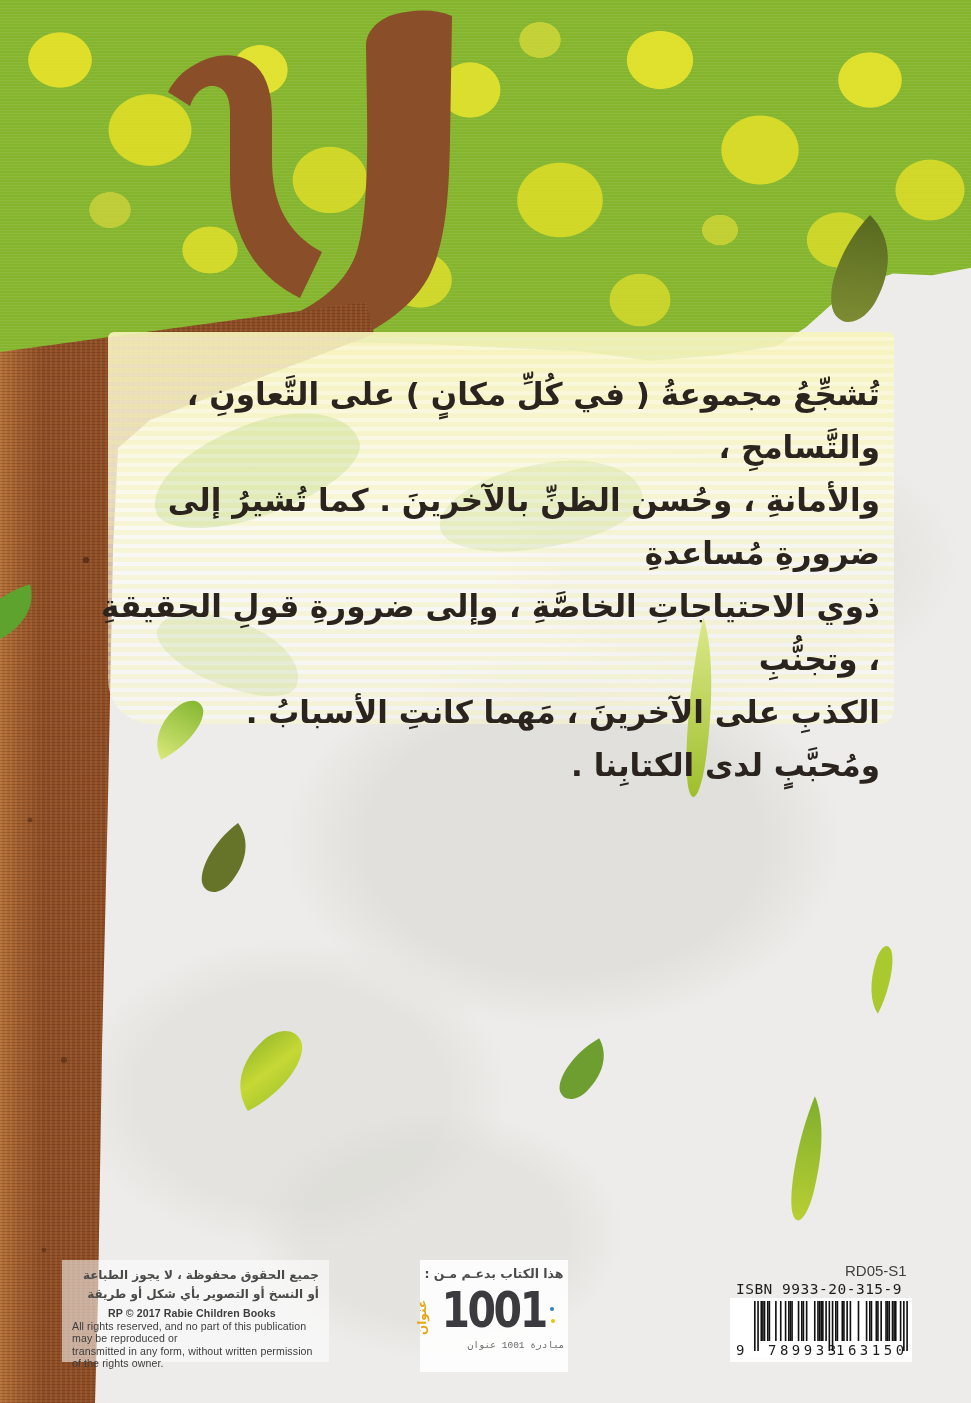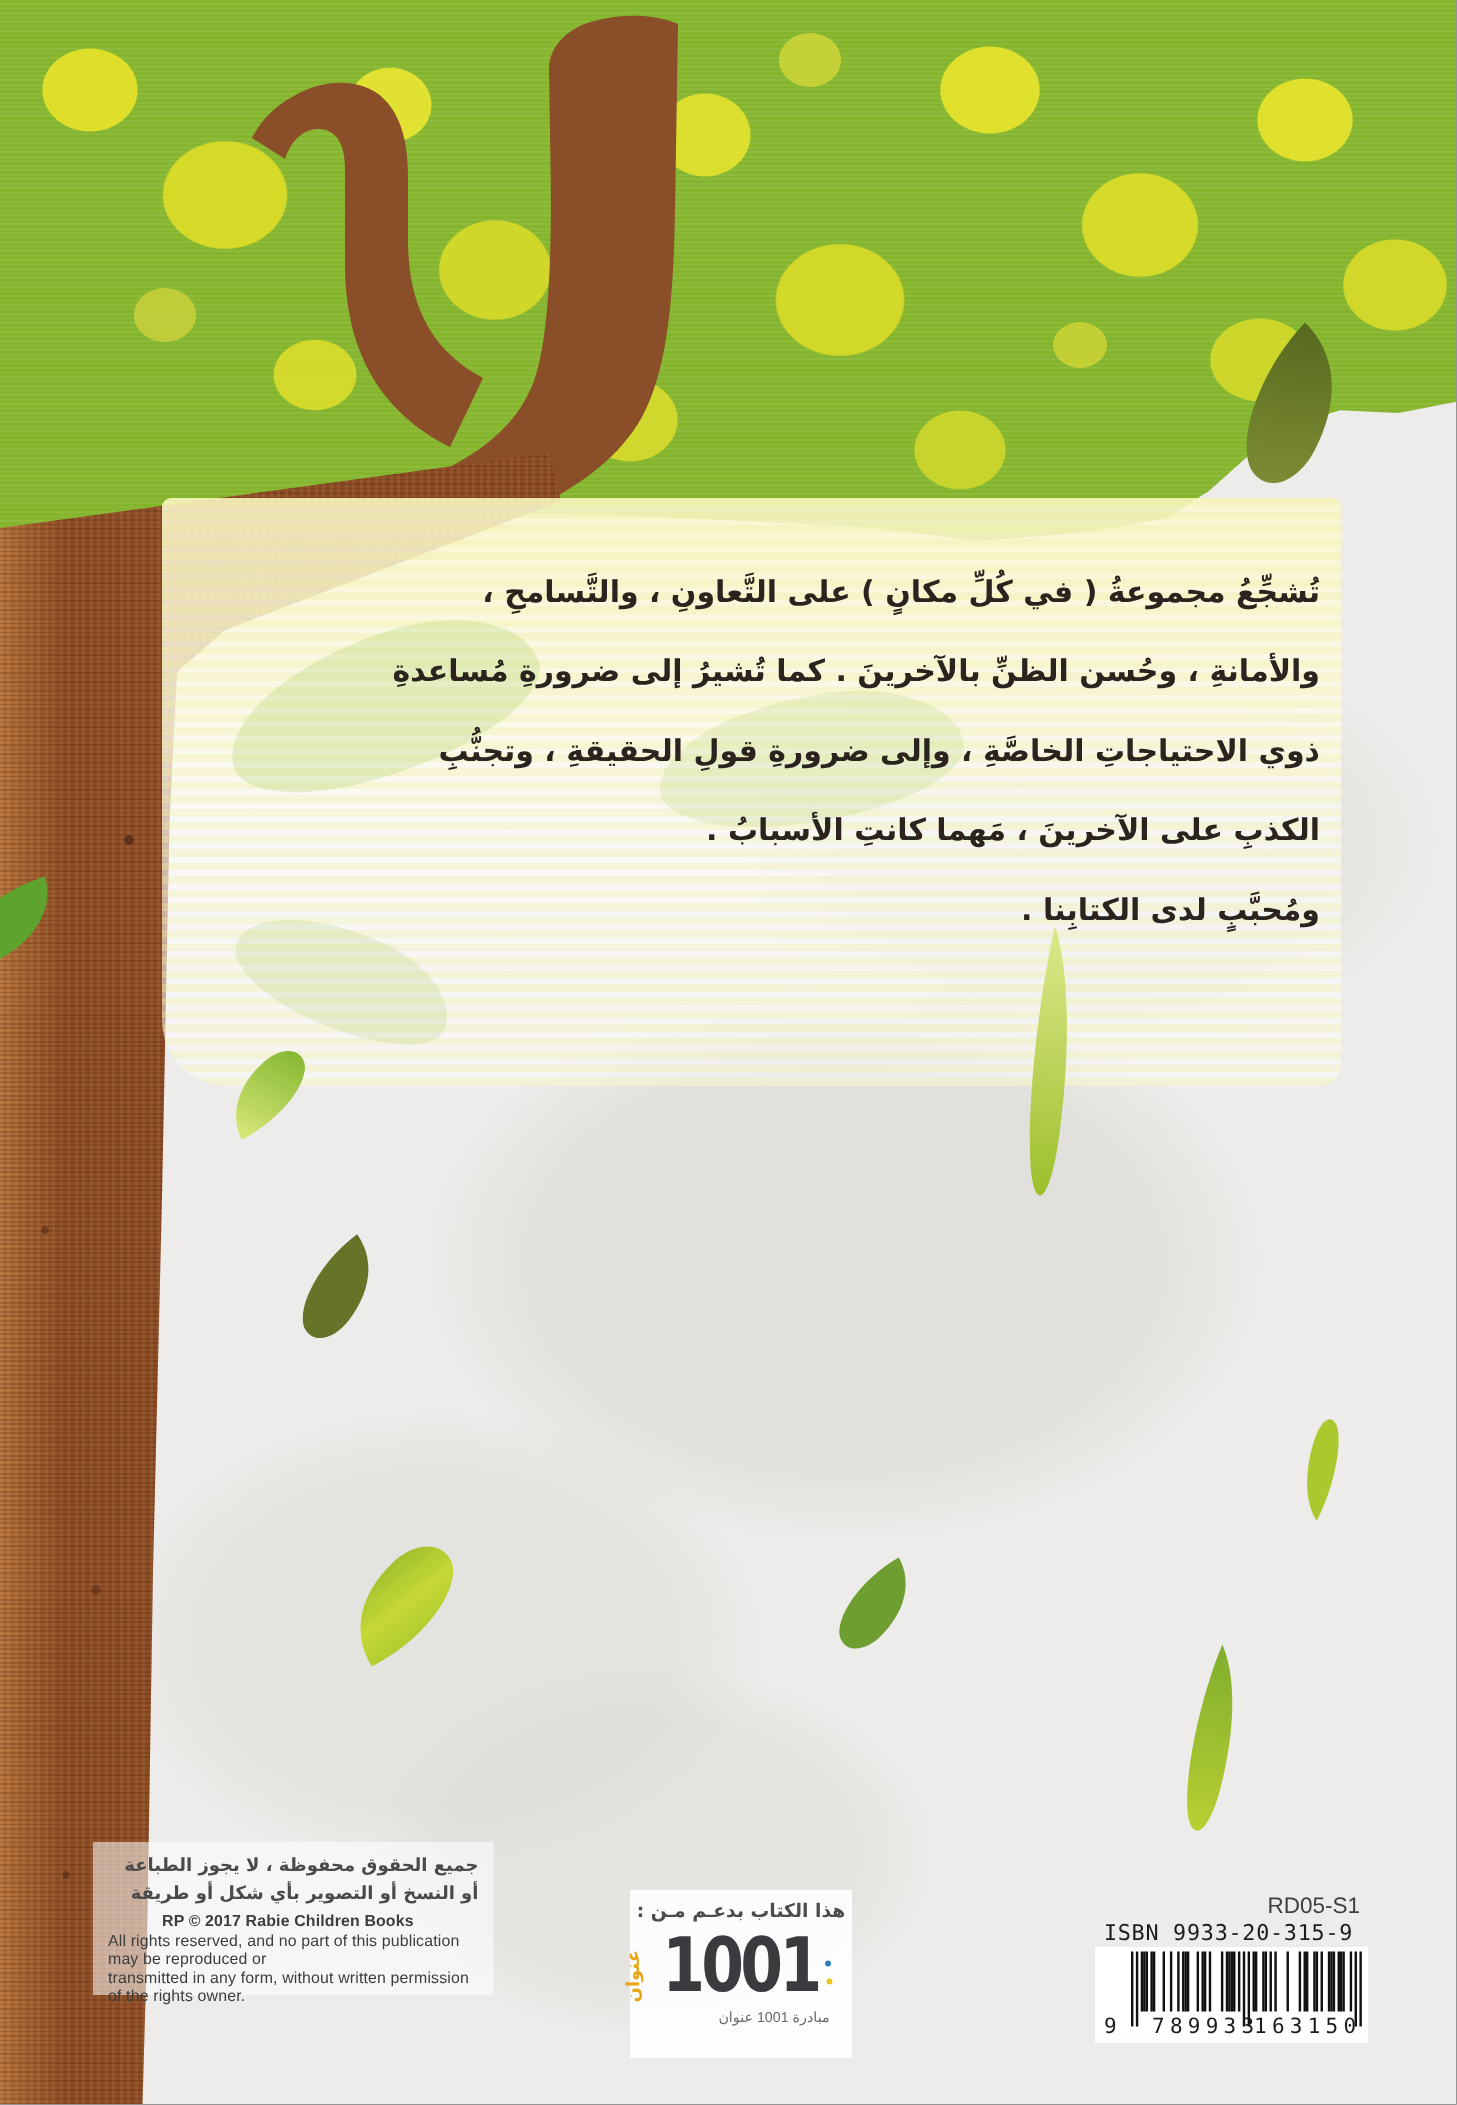--- a/index.html
+++ b/index.html
@@ -60,26 +60,26 @@
     background-image:
       repeating-linear-gradient(0deg, rgba(240,236,150,.30) 0 5px, rgba(255,255,255,0) 5px 9px),
       linear-gradient(180deg, rgba(250,247,205,.88) 0%, rgba(253,252,238,.8) 42%, rgba(255,255,255,.62) 60%, rgba(255,255,255,.45) 100%);
   }
   .wleaf{position:absolute;background:rgba(168,203,96,.26);border-radius:58% 42% 55% 45%/60% 55% 45% 40%;}
   
   .blurb{
     position:absolute;top:368px;right:91px;width:800px;z-index:6;
     direction:rtl;text-align:right;color:#2b241e;
     font-family:"DejaVu Sans",sans-serif;font-weight:700;
-    font-size:20px;line-height:53px;
+    font-size:31px;line-height:53px;
   }
   .leaves-svg{position:absolute;left:0;top:0;z-index:5;}
   
   .rights-box{
-    position:absolute;left:62px;top:1228px;width:267px;height:102px;z-index:7;
+    position:absolute;left:62px;top:1260px;width:267px;height:102px;z-index:7;
     background:rgba(255,255,255,.55);padding:6px 10px 4px 10px;box-sizing:border-box;
   }
   .rights-ar{direction:rtl;text-align:right;font-family:"DejaVu Sans",sans-serif;
     font-weight:700;font-size:12px;line-height:19px;color:#4a4a48;}
   .rights-en{margin-top:3px;font-family:"Liberation Sans","DejaVu Sans",sans-serif;
     font-size:10.6px;line-height:12.6px;color:#3d3d3d;letter-spacing:.1px;}
   .rights-en .first{font-weight:700;padding-left:36px;}
   .support-box{
     position:absolute;left:420px;top:1260px;width:148px;height:112px;z-index:7;
     background:rgba(255,255,255,.88);text-align:center;box-sizing:border-box;padding-top:6px;
@@ -88,21 +88,21 @@
     font-size:12.5px;color:#4c4c4c;}
   .logo1001{position:relative;display:inline-block;margin-top:4px;height:52px;}
   .logo-word{
     position:absolute;left:-15px;bottom:2px;color:#e8a615;font-weight:700;font-size:12px;
     writing-mode:vertical-rl;transform:rotate(180deg);font-family:"DejaVu Sans",sans-serif;letter-spacing:1px;}
   .logo-number{
     font-family:"DejaVu Sans",sans-serif;font-weight:900;font-size:50px;line-height:50px;
     color:#3b3a3e;letter-spacing:-3px;display:inline-block;transform:scaleX(.82);transform-origin:center;}
   .logo-dot-b{position:absolute;right:4px;top:22px;width:4px;height:4px;background:#2f7fc1;border-radius:50%;}
   .logo-dot-y{position:absolute;right:3px;top:34px;width:4px;height:4px;background:#e8c515;border-radius:50%;}
-  .logo-caption{direction:rtl;font-family:Liberation Sans, sans-serif;font-size:9.5px;color:#6a6a68;margin-top:2px;margin-left:44px;}
+  .logo-caption{direction:rtl;font-family:Liberation Mono, monospace;font-size:9.5px;color:#6a6a68;margin-top:2px;margin-left:44px;}
   .refcode{position:absolute;left:845px;top:1262px;z-index:7;
     font-family:"Liberation Sans","DejaVu Sans",sans-serif;font-size:15px;color:#3f3f3f;}
   .isbn-line{position:absolute;left:728px;top:1281px;width:182px;z-index:7;text-align:center;
     font-family:"DejaVu Sans Mono","Liberation Mono",monospace;font-size:14.5px;color:#1c1c1c;letter-spacing:.5px;}
   .barcode-wrap{position:absolute;left:730px;top:1298px;z-index:7;background:rgba(255,255,255,.9);}
   .barcode-digits{font-family:"DejaVu Sans Mono","Liberation Mono",monospace;fill:#1c1c1c;font-size:14px;}
 </style>
 </head>
 <body>
 

